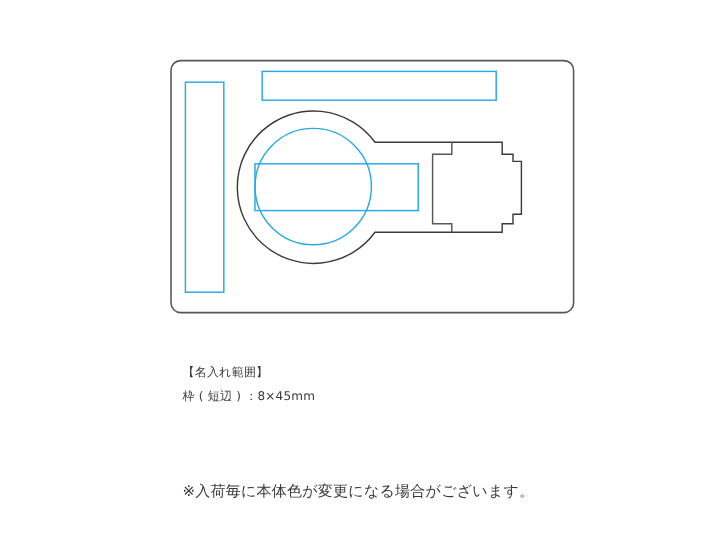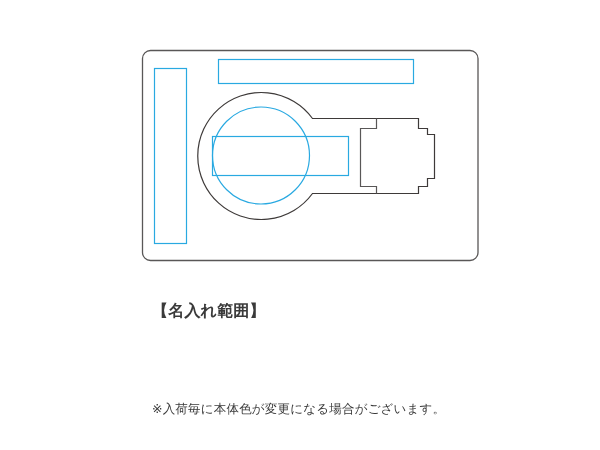--- a/index.html
+++ b/index.html
@@ -19,24 +19,23 @@
       position: absolute;
       left: 0;
       top: 0;
       width: 600px;
       height: 280px;
     }
     .spec-block {
       position: absolute;
       left: 152px;
       top: 301px;
-      font-size: 16px;
+      font-size: 10px;
       line-height: 20.3px;
       letter-spacing: 0.2px;
-      font-weight: bold;
     }
     .spec-line {
       white-space: nowrap;
     }
     .note {
       position: absolute;
       left: 152px;
       top: 400px;
       font-size: 12.5px;
       line-height: 18px;
@@ -70,15 +69,16 @@
   <path d="M 376.5 118.5 L 376.5 128.5 L 360.5 128.5 L 360.5 186.5 L 376.5 186.5 L 376.5 193.5" fill="none" stroke="#595757" stroke-width="1.2"></path>
 
   <rect x="154.5" y="68.5" width="32" height="175" fill="none" stroke="#29a9e1" stroke-width="1.2"></rect>
   <rect x="218.5" y="59.5" width="195" height="24" fill="none" stroke="#29a9e1" stroke-width="1.2"></rect>
   <circle cx="261" cy="155.5" r="48.5" fill="none" stroke="#29a9e1" stroke-width="1.2"></circle>
   <rect x="212.5" y="136.5" width="136" height="39" fill="none" stroke="#29a9e1" stroke-width="1.2"></rect>
 </svg>
 
 <div class="spec-block">
   <div class="spec-line">【名入れ範囲】</div>
+  <div class="spec-line">枠 ( 短辺 ) ：8×45mm</div>
 </div>
 
 <div class="note">※入荷毎に本体色が変更になる場合がございます。</div>
 
 </body></html>

